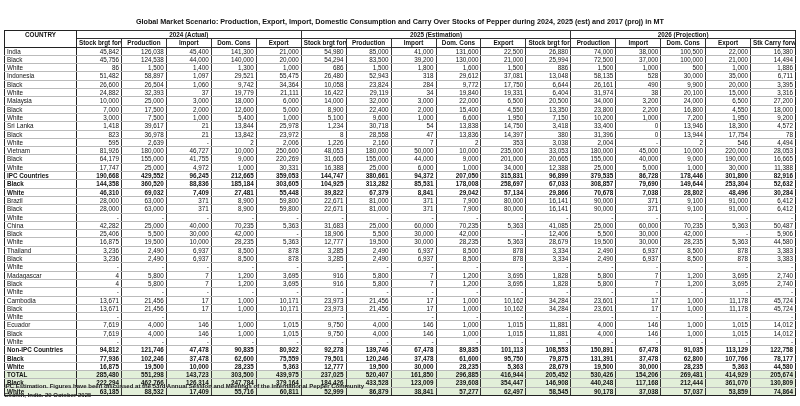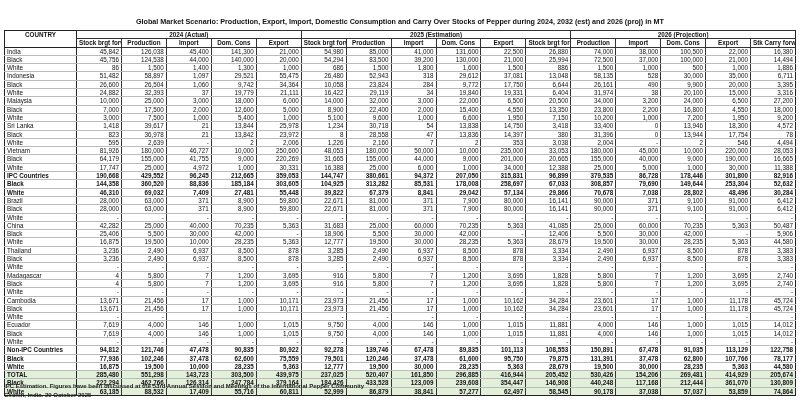--- a/index.html
+++ b/index.html
@@ -20,21 +20,21 @@
     tr.total td { background: #e2efd9; font-weight: bold; }
     tr.last td { border-bottom: 1.5px solid #222; }
     td.lastcol { border-right: 1.5px solid #222; }
     .foot { position: absolute; left: 4px; font-size: 6px; font-weight: bold; color: #222; }
     .f1 { top: 383px; }
     .f2 { top: 392px; }
   </style>
 </head>
 <body>
 
-<div class="title">Global Market Scenario: Production, Export, Import, Domestic Consumption and Carry Over Stocks of Pepper during 2024, 2032 (est) and 2026 (proj) in MT</div>
+<div class="title">Global Market Scenario: Production, Export, Import, Domestic Consumption and Carry Over Stocks of Pepper during 2024, 2025 (est) and 2017 (proj) in MT</div>
 
 <table class="grid">
   <colgroup>
     <col style="width:72px">
   </colgroup>
   <thead>
     <tr>
       <th class="country" rowspan="2">COUNTRY</th>
       <th class="year" colspan="5">2024 (Actual)</th>
       <th class="year" colspan="6">2025 (Estimation)</th>

